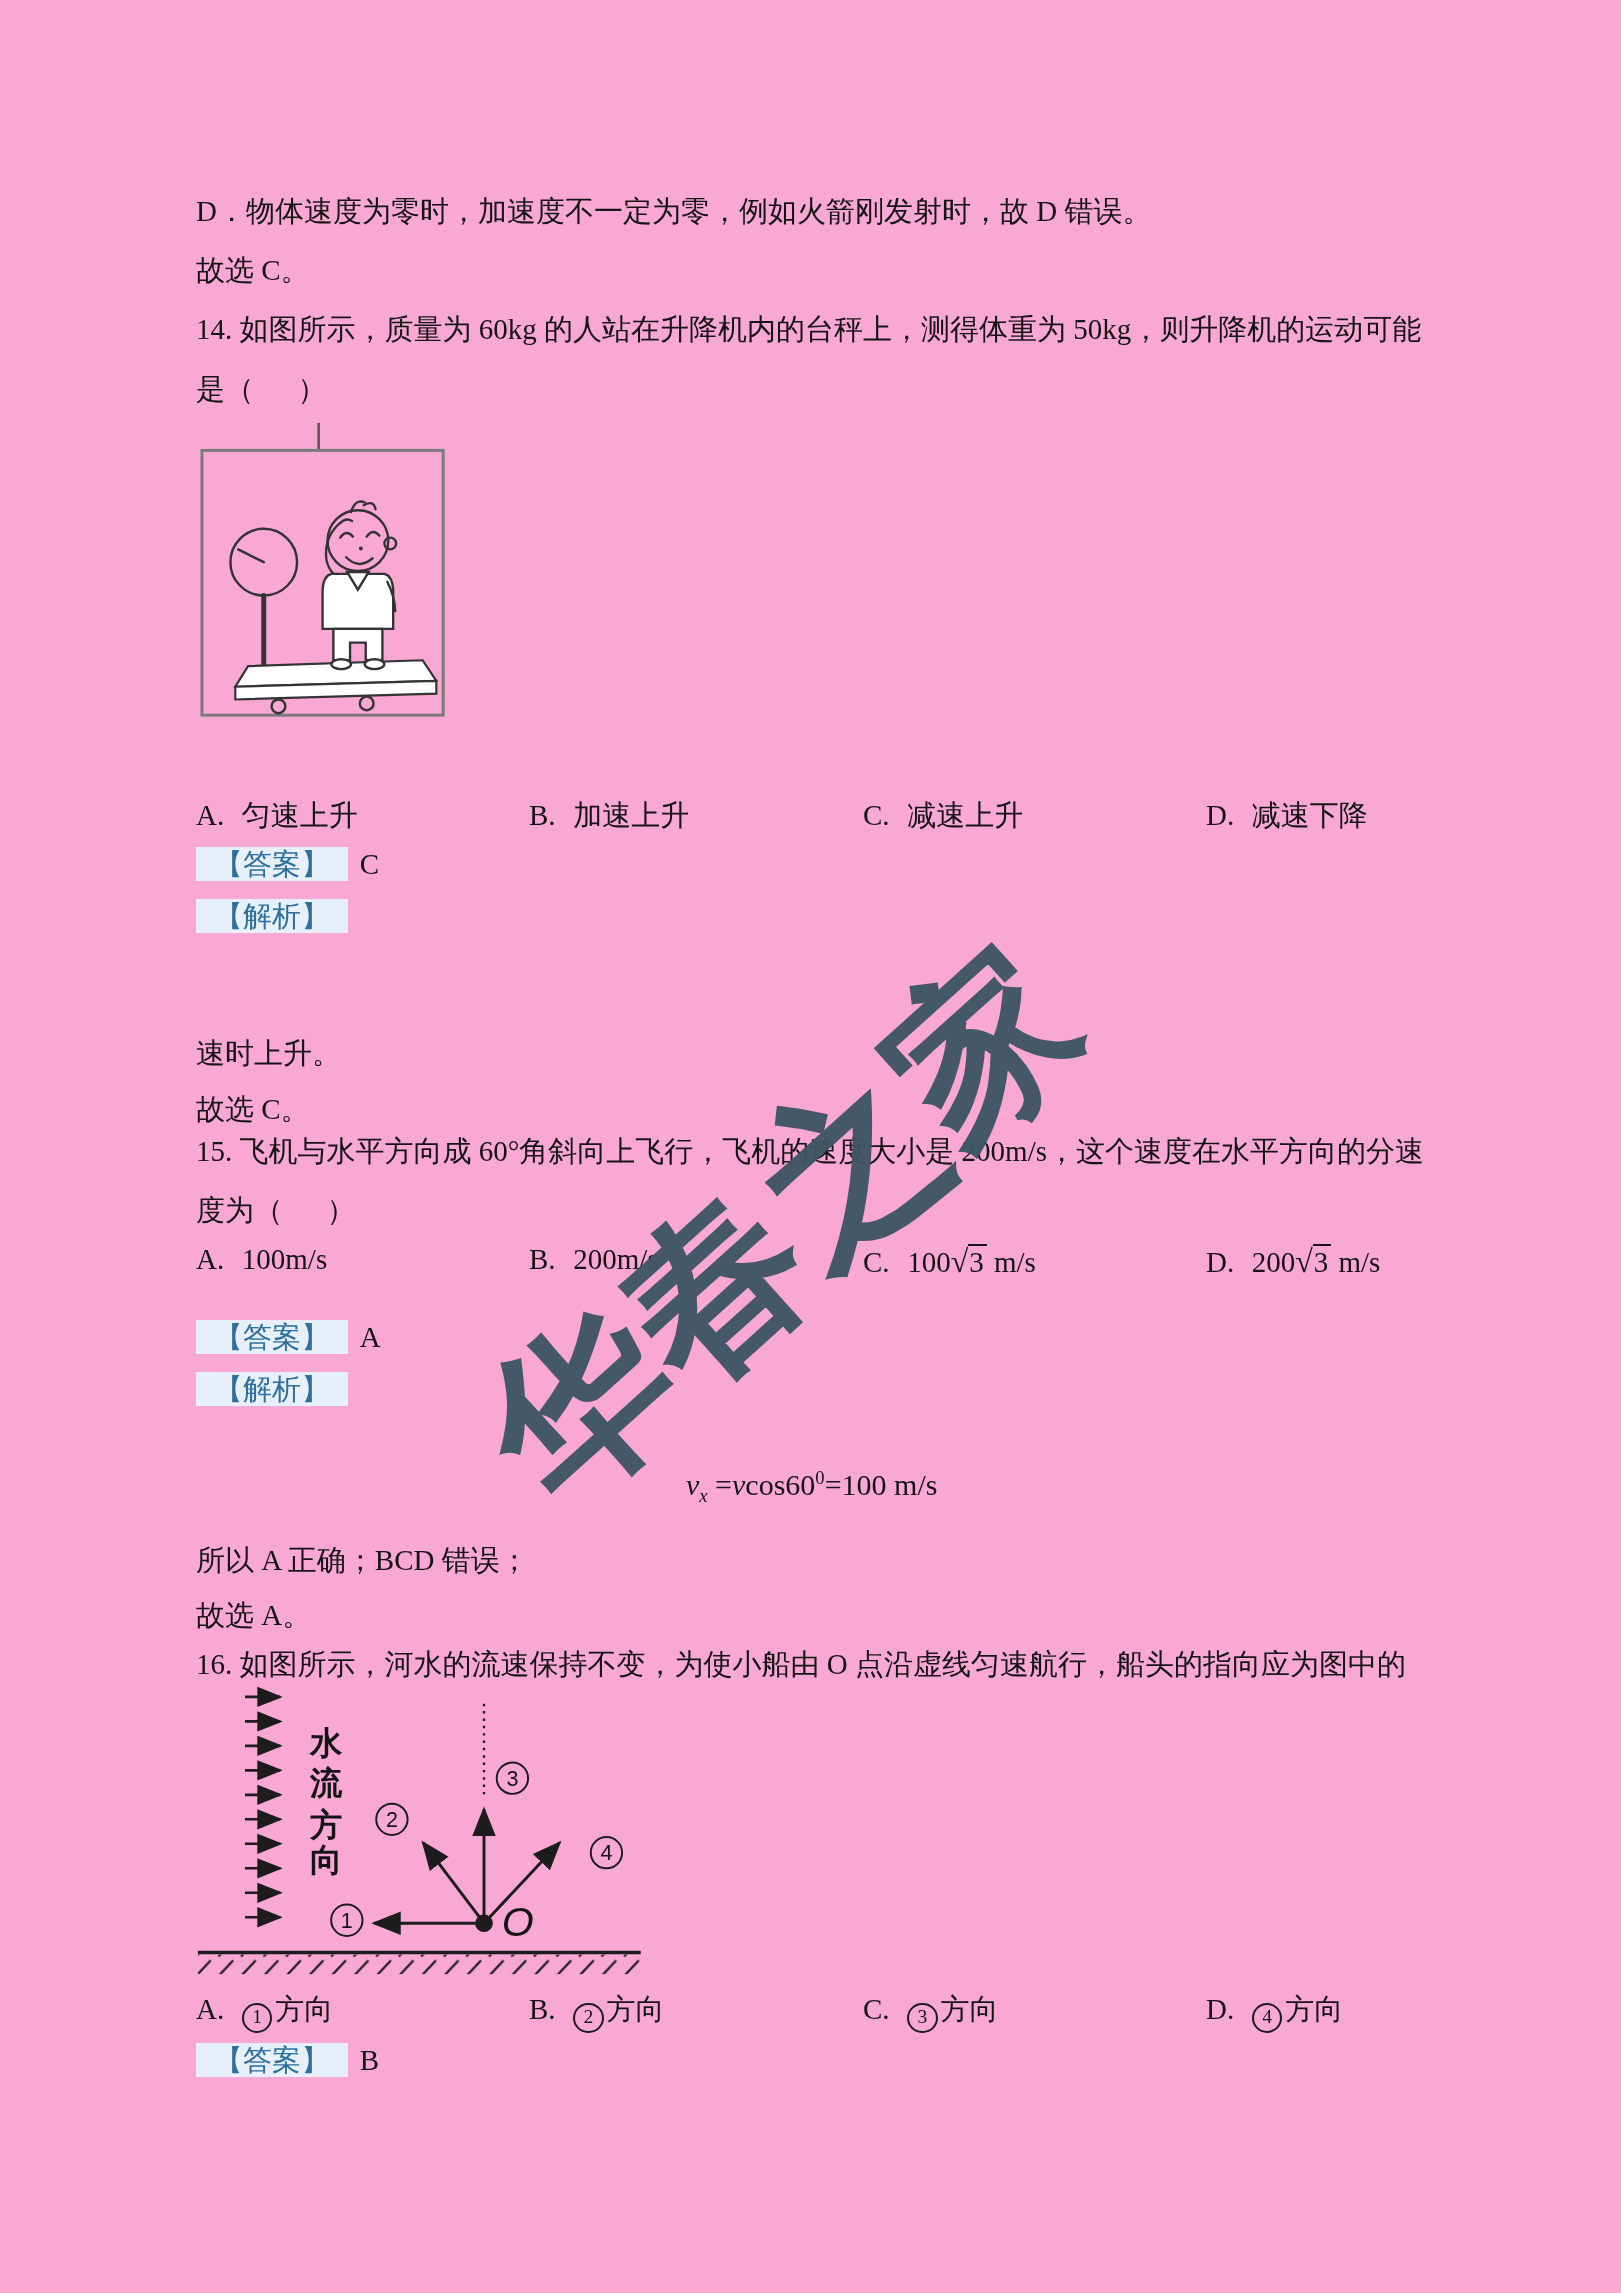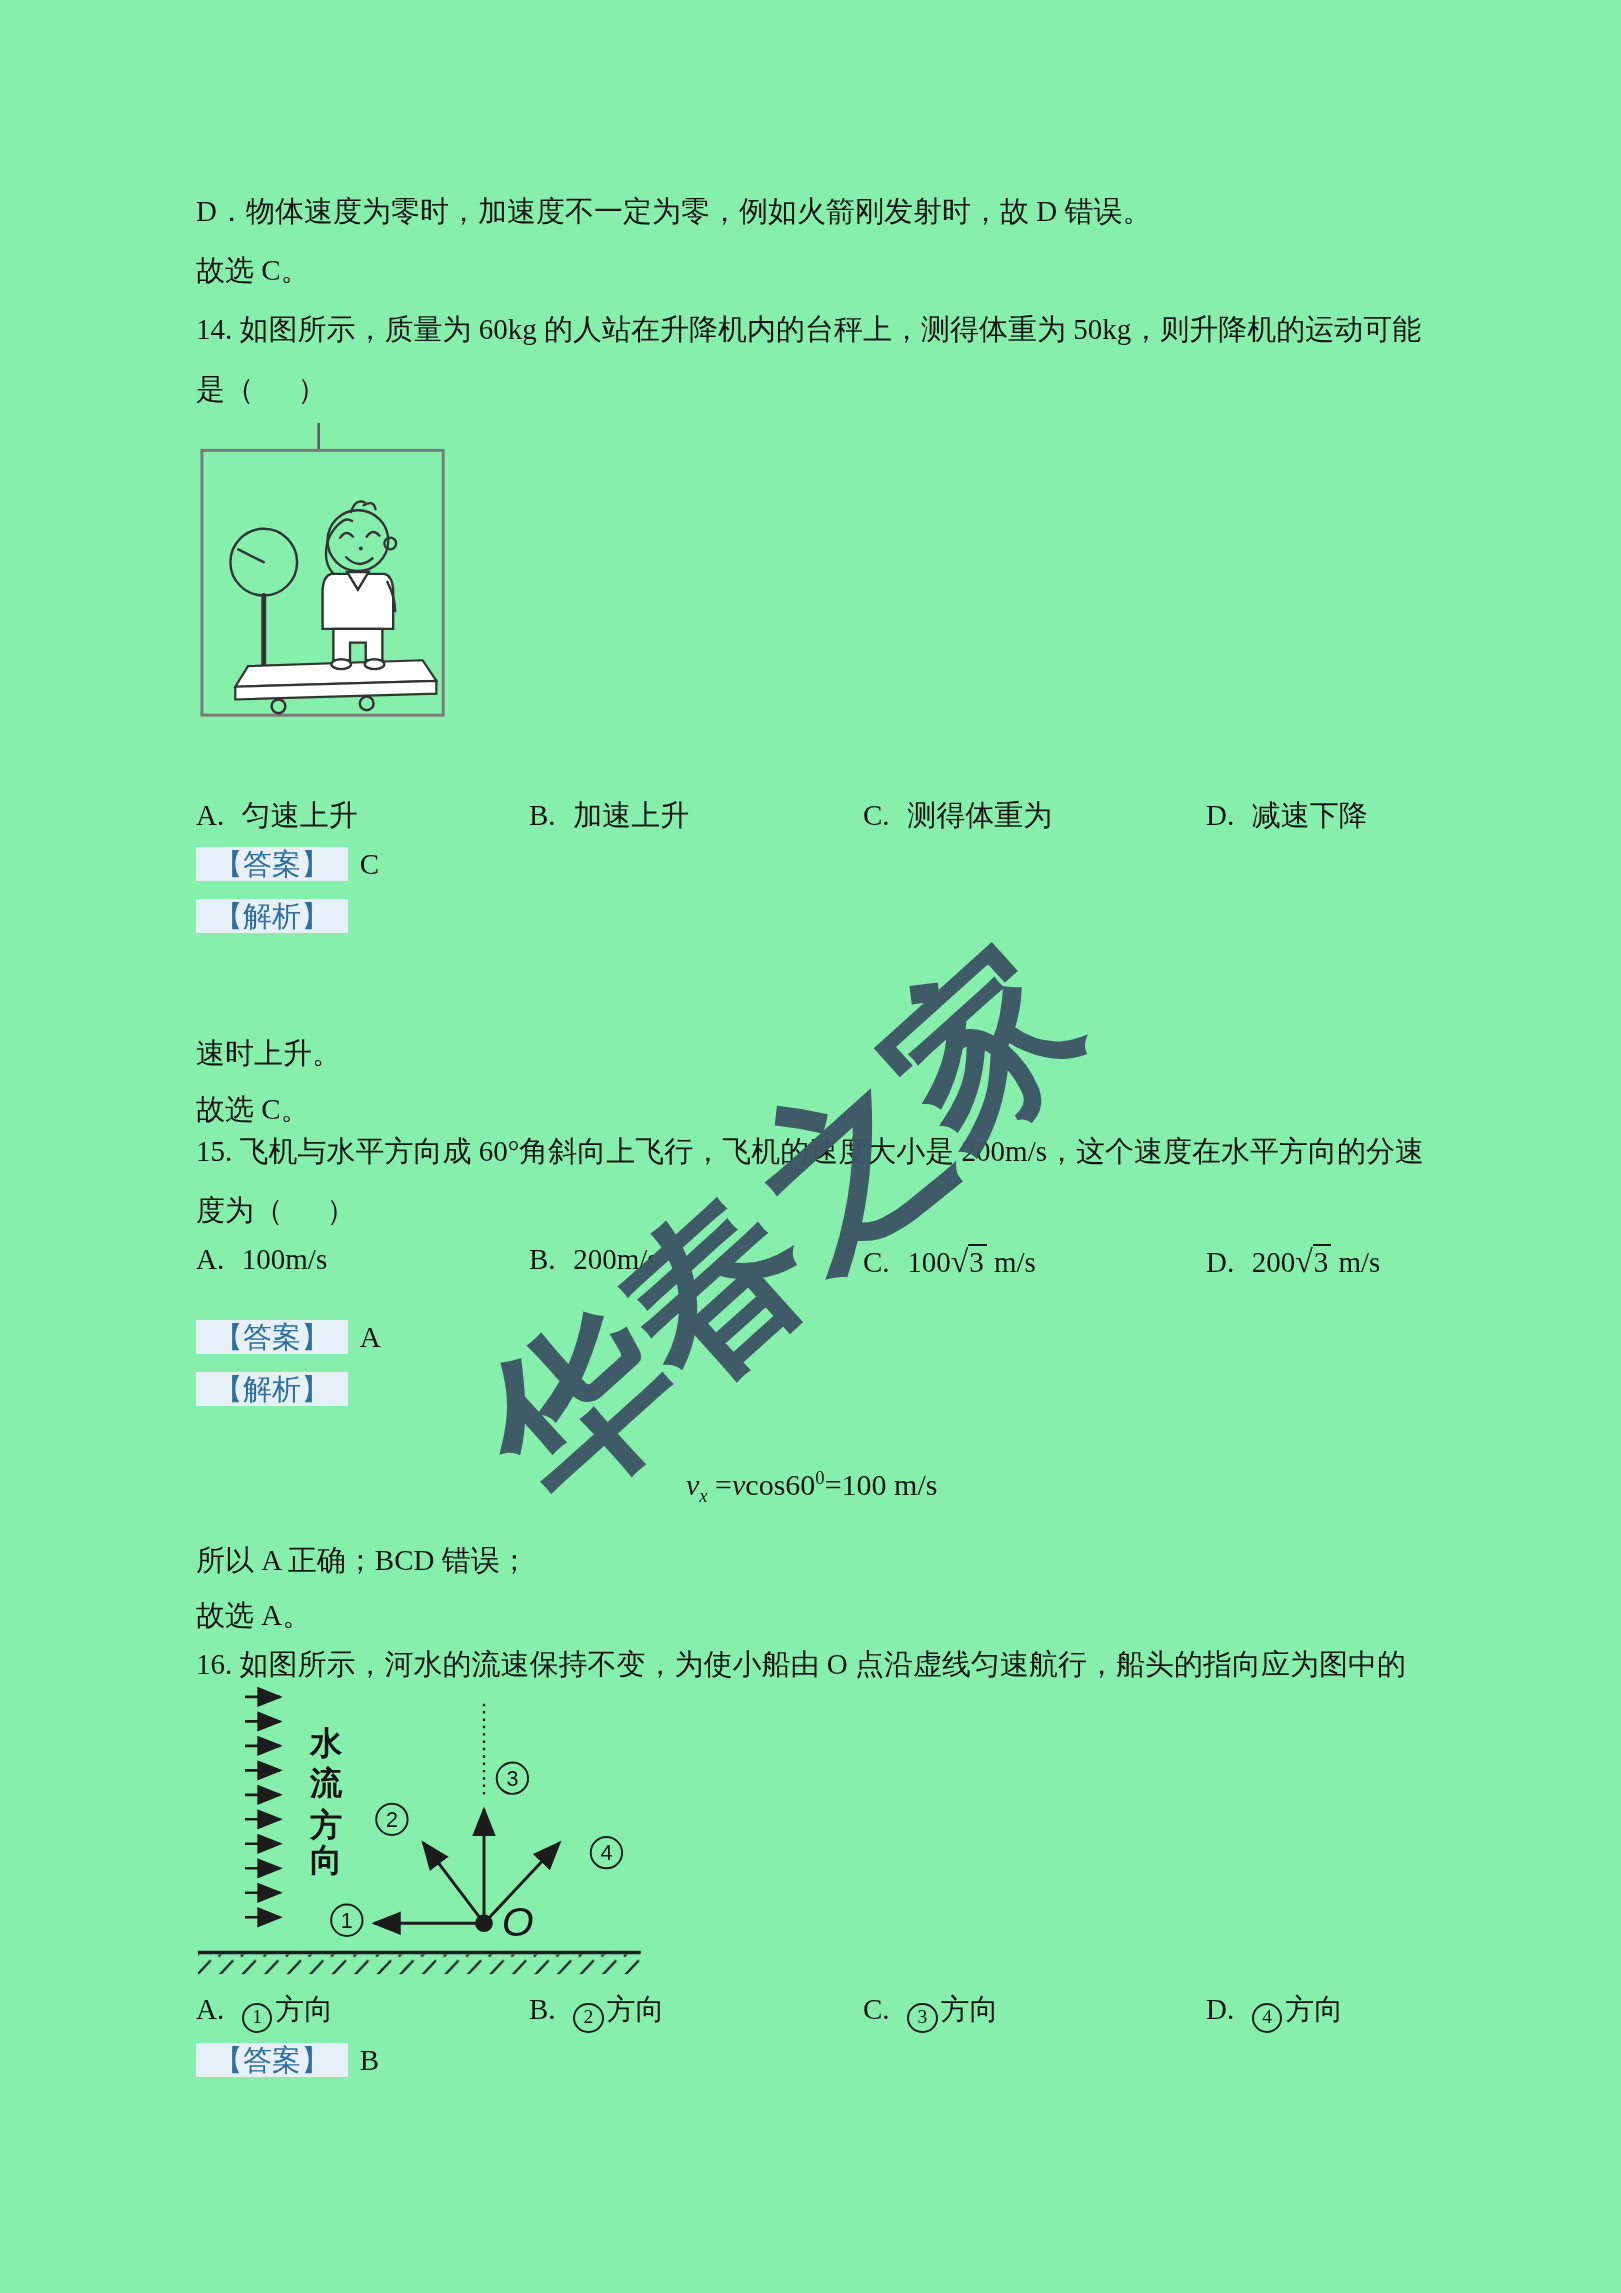--- a/index.html
+++ b/index.html
@@ -1,17 +1,17 @@
 <!DOCTYPE html>
 <html><head>
 <meta charset="utf-8">
 <style>
   html,body{margin:0;padding:0;background:#9a9a9a;}
   .page{
-    position:relative;width:1621px;height:2294px;background:#86efac;
+    position:relative;width:1621px;height:2294px;background:#f9a8d4;
     font-family:"Liberation Serif",serif;color:#111;overflow:hidden;
   }
   .tl{position:absolute;left:196px;font-size:29px;white-space:pre;color:#141414;}
   .opt{position:absolute;font-size:29px;white-space:nowrap;color:#141414;}
   .okey{display:inline-block;margin-right:17.6px;}
   .blab{color:#2d6f9e;background:#e7f0f8;padding:1px 18px;}
   .aval{margin-left:11.8px;color:#141414;}
   .cnum{display:inline-block;width:26.5px;height:26.5px;border:2px solid #1c1c1c;border-radius:50%;
         line-height:24.5px;text-align:center;font-size:19.6px;vertical-align:-3.9px;margin:0 2.9px 0 0;}
   .sq{white-space:nowrap;}
@@ -71,21 +71,21 @@
       <path d="M197,166 q8,16 8,30"></path>
       <path d="M156,156 l22,0 -11,18 z" fill="#fff"></path>
       <path d="M142,214 l50,0 0,32 -17,0 0,-18 -16,0 0,18 -17,0 z" fill="#fff"></path>
       <ellipse cx="150" cy="250" rx="10" ry="5" fill="#fff"></ellipse>
       <ellipse cx="184" cy="250" rx="10" ry="5" fill="#fff"></ellipse>
     </g>
   </svg>
 
   <span class="opt" style="left:196px;top:796px"><span class="okey">A.</span><span>匀速上升</span></span>
   <span class="opt" style="left:529px;top:796px"><span class="okey">B.</span><span>加速上升</span></span>
-  <span class="opt" style="left:863px;top:796px"><span class="okey">C.</span><span>测得体重为</span></span>
+  <span class="opt" style="left:863px;top:796px"><span class="okey">C.</span><span>减速上升</span></span>
   <span class="opt" style="left:1206px;top:796px"><span class="okey">D.</span><span>减速下降</span></span>
 
   <div class="tl" style="top:845px"><span class="blab">【答案】</span><span class="aval">C</span></div>
   <div class="tl" style="top:897px"><span class="blab">【解析】</span></div>
   <div class="tl" style="top:1034px">速时上升。</div>
   <div class="tl" style="top:1090px">故选 C。</div>
 
   <div class="tl" style="top:1132px">15. 飞机与水平方向成 60°角斜向上飞行，飞机的速度大小是 200m/s，这个速度在水平方向的分速</div>
   <div class="tl" style="top:1191px">度为（      ）</div>
 

